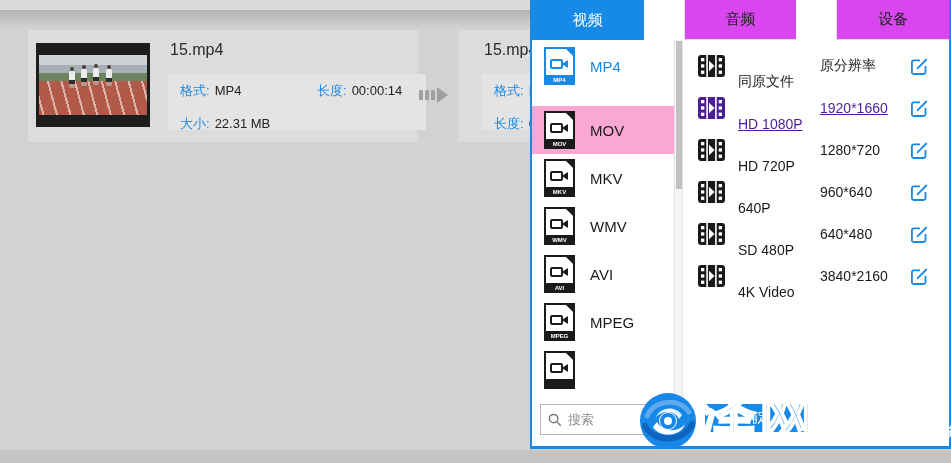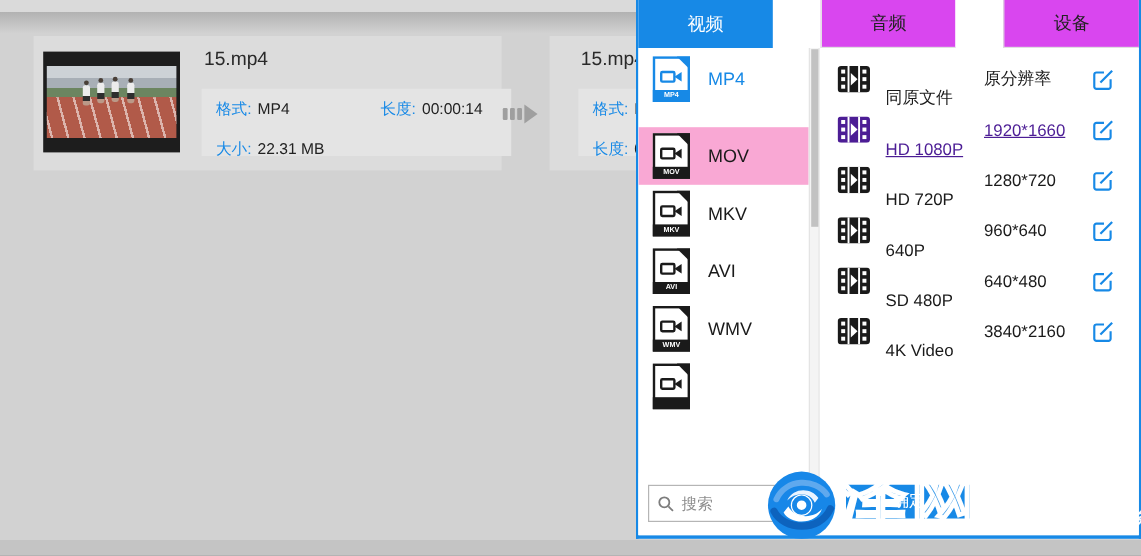--- a/index.html
+++ b/index.html
@@ -182,31 +182,39 @@
                 <i class="fold"></i>
                 <i class="cam"></i>
                 <b class="band">MKV</b>
               </span>
             <span class="flabel">MKV</span>
           </div>
           <div class="frow">
             <span class="ficon">
                 <i class="fold"></i>
                 <i class="cam"></i>
+                <b class="band">WMV</b>
+              </span>
+            <span class="flabel">WMV</span>
+          </div>
+          <div class="frow">
+            <span class="ficon">
+                <i class="fold"></i>
+                <i class="cam"></i>
                 <b class="band">AVI</b>
               </span>
             <span class="flabel">AVI</span>
           </div>
           <div class="frow">
             <span class="ficon">
                 <i class="fold"></i>
                 <i class="cam"></i>
-                <b class="band">WMV</b>
-              </span>
-            <span class="flabel">WMV</span>
+                <b class="band">MPEG</b>
+              </span>
+            <span class="flabel">MPEG</span>
           </div>
           <div class="frow">
             <span class="ficon">
                 <i class="fold"></i>
                 <i class="cam"></i>
                 <b class="band"></b>
               </span>
           </div>
         </div>
         <div class="search-area">

